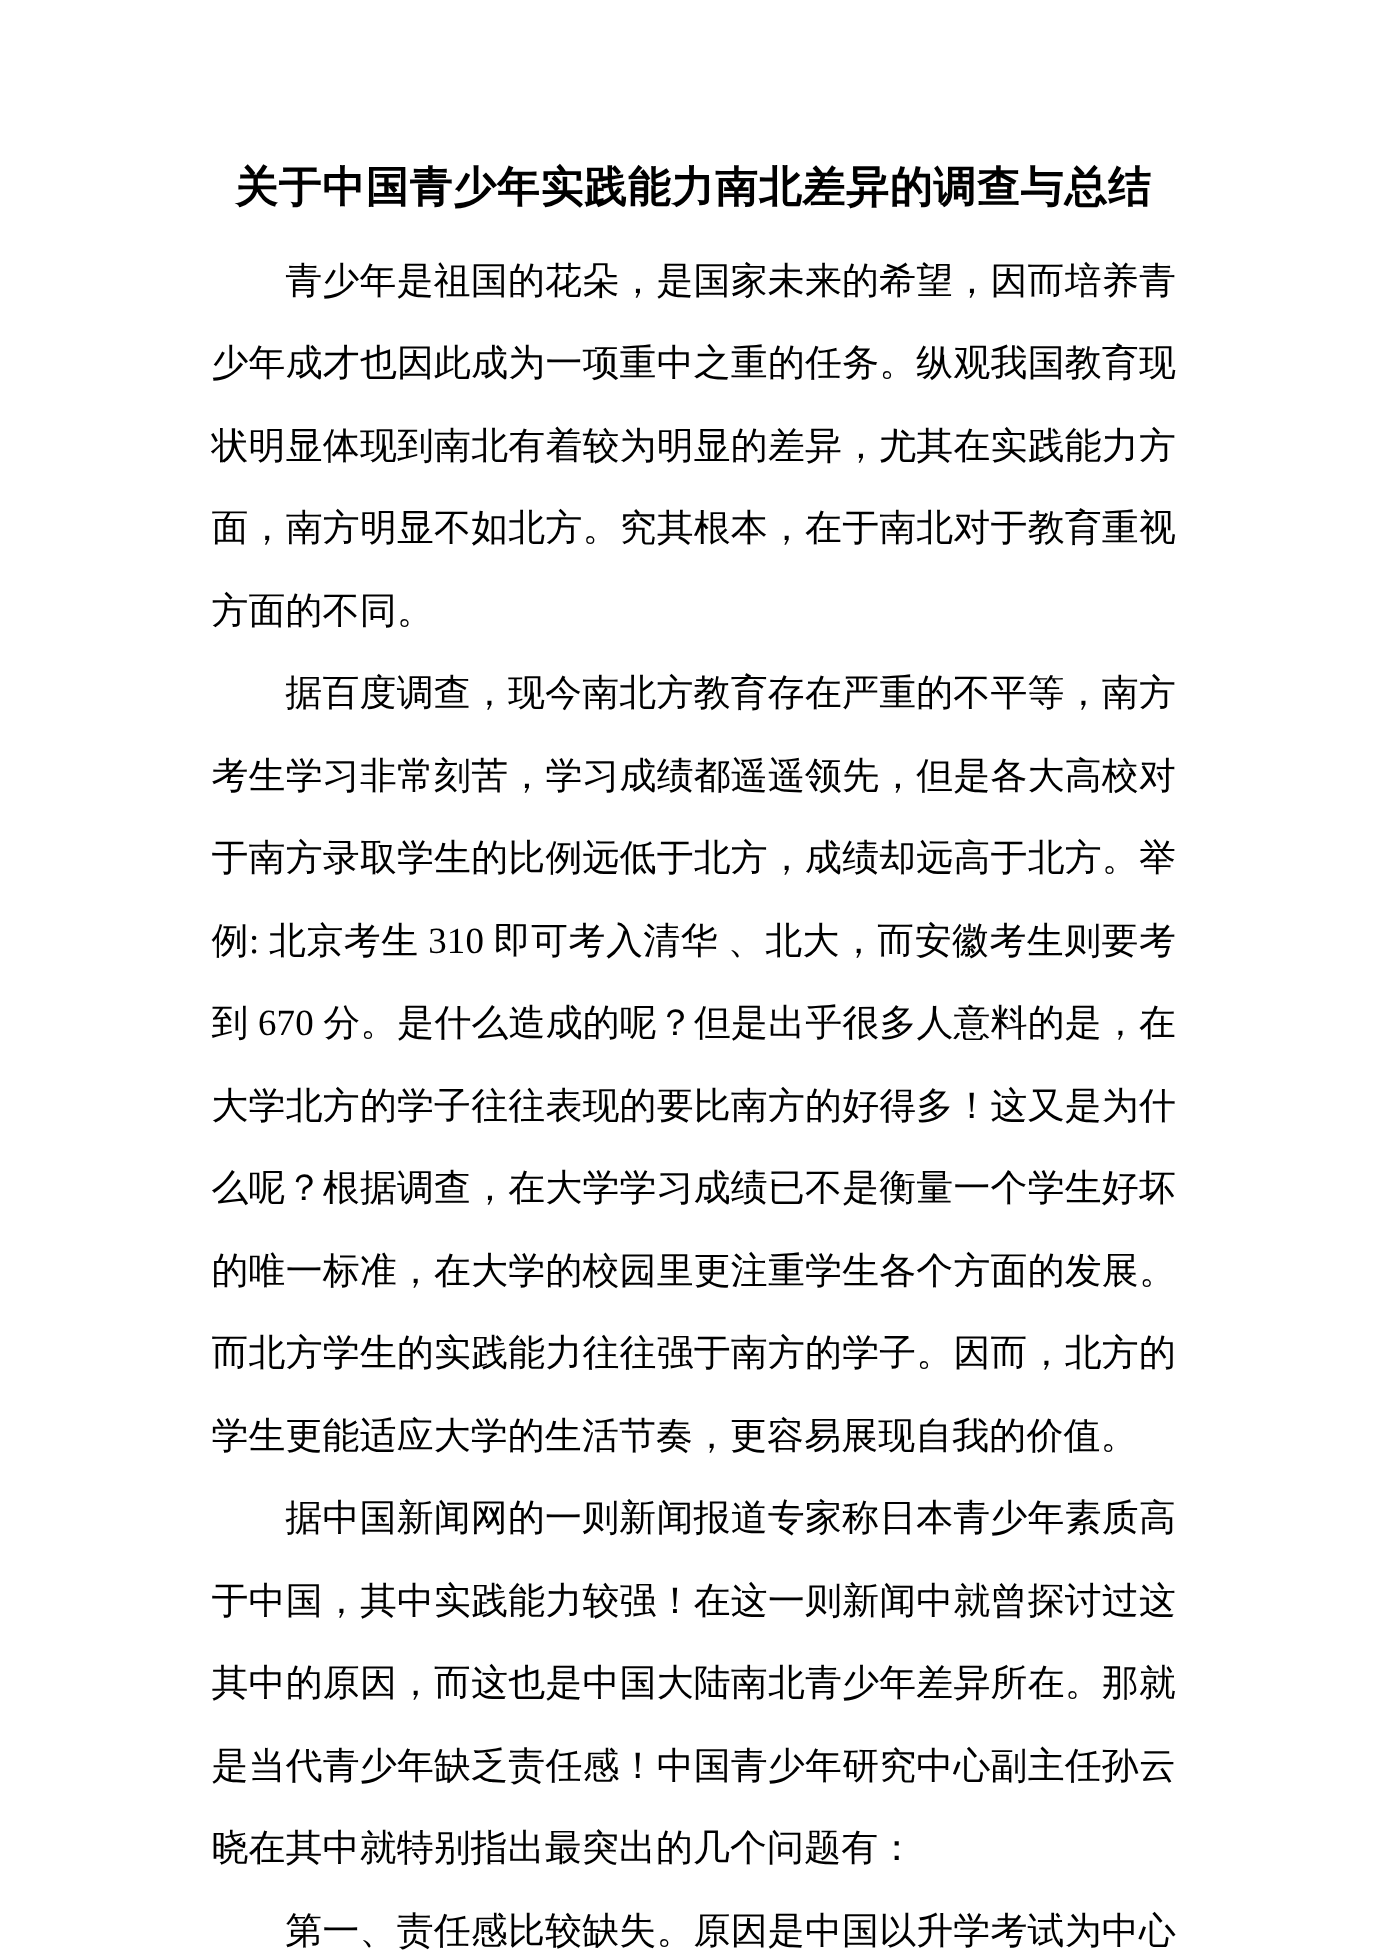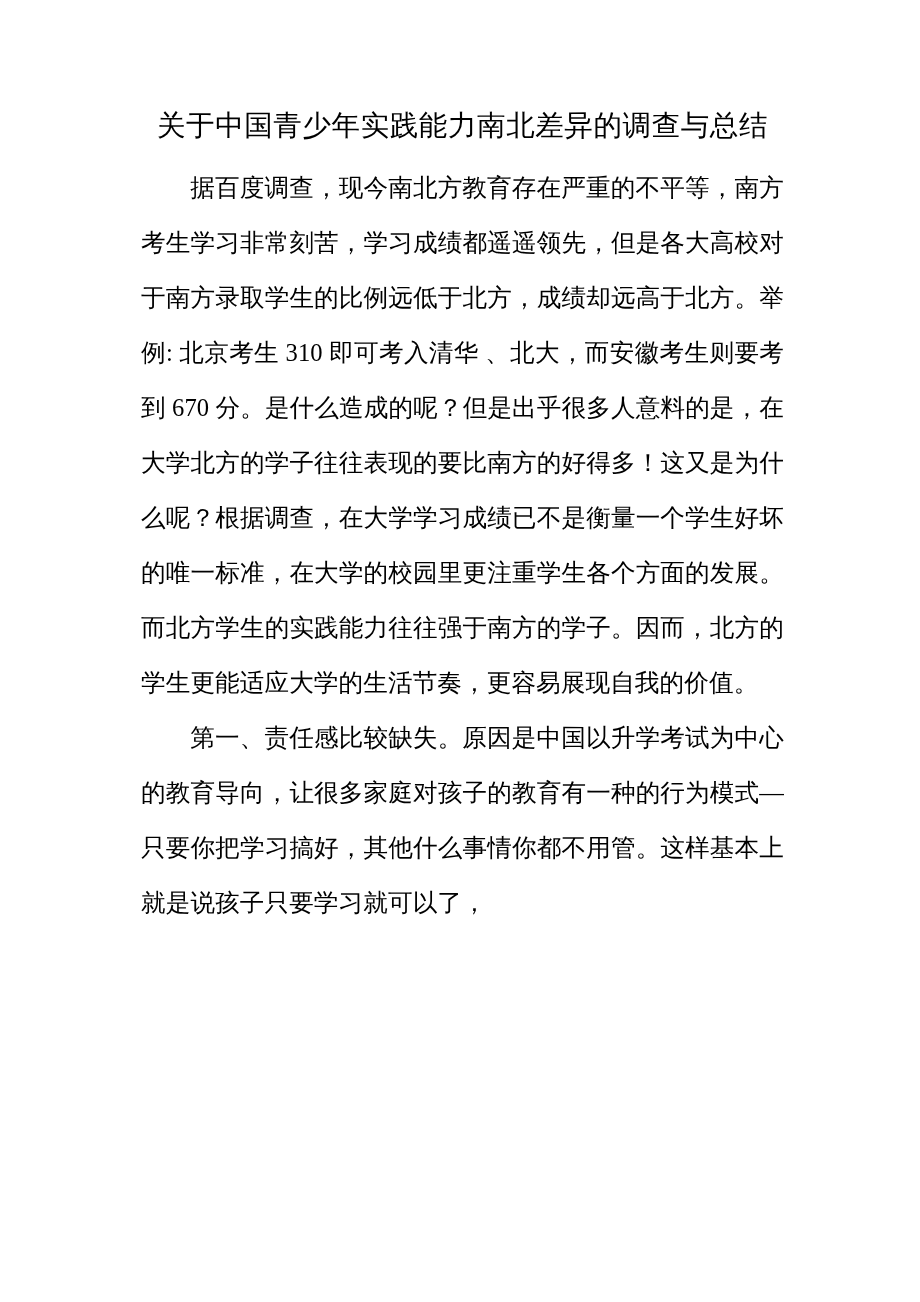--- a/index.html
+++ b/index.html
@@ -33,21 +33,21 @@
     left: 141px;
     top: 0;
     width: 643px;
   }
 
   .doc-title {
     font-size: 28.5px;
     line-height: 1;
     text-align: center;
     letter-spacing: 0.6px;
-    font-weight: 400;
+    font-weight: 700;
     margin: 0;
     padding: 0;
     position: absolute;
     top: 112px;
     left: 0;
     width: 643px;
     white-space: nowrap;
     transform: scaleX(1.0);
     transform-origin: center top;
   }
@@ -80,18 +80,20 @@
 </style>
 </head>
 <body>
 
 <div class="page">
   <div class="content">
 
     <h1 class="doc-title">关于中国青少年实践能力南北差异的调查与总结</h1>
 
     <div class="body-block">
+      <p class="para">青少年是祖国的花朵，是国家未来的希望，因而培养青少年成才也因此成为一项重中之重的任务。纵观我国教育现状明显体现到南北有着较为明显的差异，尤其在实践能力方面，南方明显不如北方。究其根本，在于南北对于教育重视方面的不同。</p>
       <p class="para">据百度调查，现今南北方教育存在严重的不平等，南方考生学习非常刻苦，学习成绩都遥遥领先，但是各大高校对于南方录取学生的比例远低于北方，成绩却远高于北方。举例: 北京考生 310 即可考入清华 、北大，而安徽考生则要考到 670 分。是什么造成的呢？但是出乎很多人意料的是，在大学北方的学子往往表现的要比南方的好得多！这又是为什么呢？根据调查，在大学学习成绩已不是衡量一个学生好坏的唯一标准，在大学的校园里更注重学生各个方面的发展。而北方学生的实践能力往往强于南方的学子。因而，北方的学生更能适应大学的生活节奏，更容易展现自我的价值。</p>
+      <p class="para">据中国新闻网的一则新闻报道专家称日本青少年素质高于中国，其中实践能力较强！在这一则新闻中就曾探讨过这其中的原因，而这也是中国大陆南北青少年差异所在。那就是当代青少年缺乏责任感！中国青少年研究中心副主任孙云晓在其中就特别指出最突出的几个问题有：</p>
       <p class="para">第一、责任感比较缺失。原因是中国以升学考试为中心的教育导向，让很多家庭对孩子的教育有一种的行为模式—只要你把学习搞好，其他什么事情你都不用管。这样基本上就是说孩子只要学习就可以了，</p>
     </div>
 
   </div>
 </div>
 
 </body></html>

